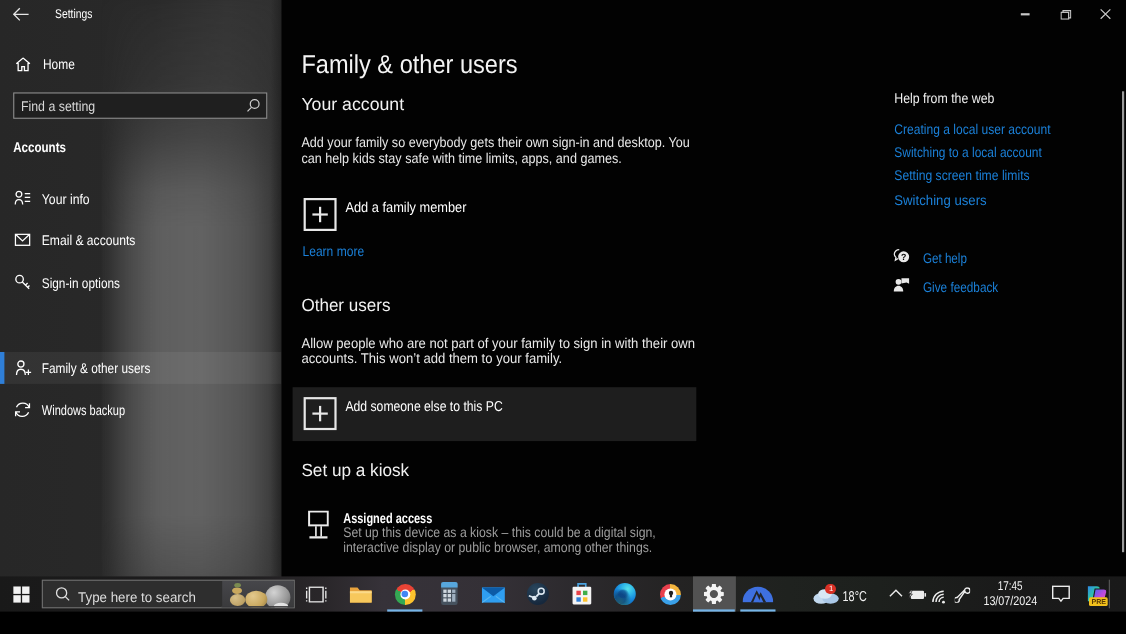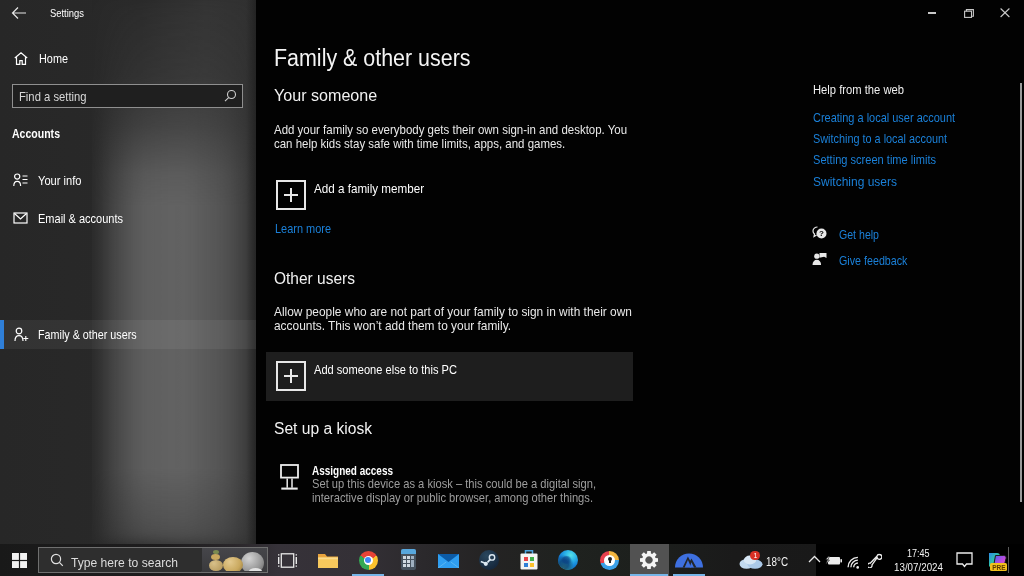--- a/index.html
+++ b/index.html
@@ -10,21 +10,21 @@
 #sideg1{position:absolute;left:0;top:0;width:256px;height:544px;
  background:linear-gradient(90deg, #272727 0%, #292929 55%, #323232 80%, #303030 100%)}
 #sideg3{position:absolute;left:92px;top:0;width:164px;height:544px;filter:blur(7px);
  background:linear-gradient(90deg, rgba(96,96,96,0) 0%, rgba(96,96,96,.55) 14%, rgba(99,99,99,.92) 30%, rgba(101,101,101,.97) 55%, rgba(88,88,88,.85) 82%, rgba(62,62,62,.6) 97%, rgba(55,55,55,.5) 100%);
  -webkit-mask-image:linear-gradient(180deg, rgba(0,0,0,.05) 0%, rgba(0,0,0,.18) 14%, rgba(0,0,0,.45) 23%, rgba(0,0,0,.88) 32%, #000 38%, #000 86%, rgba(0,0,0,.75) 95%, rgba(0,0,0,.55) 100%);}
 #sideg2{position:absolute;left:246px;top:0;width:10px;height:544px;background:linear-gradient(90deg,rgba(25,25,25,0) 0%,rgba(22,22,22,.5) 100%)}
 #main{position:absolute;left:256px;top:0;width:768px;height:544px;background:#020202}
 #content{position:absolute;left:0;top:0;width:1024px;height:544px}
 .sitem{position:absolute;left:0;width:256px;height:38px}
 svg{display:block}
-#taskbar{position:absolute;left:0;top:544px;width:816px;height:32px;
+#taskbar{position:absolute;left:0;top:524px;width:1024px;height:32px;
  background:linear-gradient(90deg,#191919 0%,#1e1d1e 20%,#2a272a 29%,#363239 34%,#343036 44%,#2b292c 52%,#242323 60%,#1f221f 70%,#1d201d 78%,#1a1a1a 90%,#191919 100%)}
 .ul{position:absolute;top:29.5px;height:2.5px;background:#76b5e8}
 .tray{color:#f2f2f2}
 </style></head>
 <body>
 <div id="win">
  <div id="side">
   <div id="sideg1"></div>
       <div id="sideg3"></div>
       <div id="sideg2"></div>
@@ -51,45 +51,59 @@
         </svg>
     <div class="t" id="t_yourinfo" style="left:38px;top:11.7px;font-size:12.8px;transform:scaleX(0.869)">Your info</div>
   </div>
   <div class="sitem" style="top:199px">
     <svg class="a" style="left:13px;top:13px" width="15" height="12" viewBox="0 0 15 12" fill="none" stroke="#fff" stroke-width="1.2">
           <rect x="1" y="1" width="13" height="10"></rect>
           <path d="M1.5 1.5L7.5 7 13.5 1.5"></path>
         </svg>
     <div class="t" id="t_email" style="left:38px;top:11.7px;font-size:12.8px;transform:scaleX(0.86)">Email &amp; accounts</div>
   </div>
+  <div class="sitem" style="top:238.2px">
+    <svg class="a" style="left:13px;top:11px" width="15" height="15" viewBox="0 0 15 15" fill="none" stroke="#fff" stroke-width="1.2">
+          <circle cx="4.8" cy="4.8" r="3.4"></circle>
+          <path d="M7.3 7.3l6.2 6.2M10.2 10.2l1.9-1.9M12.2 12.2l1.6-1.6"></path>
+        </svg>
+    <div class="t" id="t_signin" style="left:38px;top:11.7px;font-size:12.8px;transform:scaleX(0.839)">Sign-in options</div>
+  </div>
   <div class="sitem" style="top:315px">
     <div class="a" style="left:0;top:5px;width:256px;height:29px;background:rgba(255,255,255,.06)"></div>
     <div class="a" style="left:0;top:5px;width:4px;height:29px;background:#2f7fd8"></div>
     <svg class="a" style="left:13px;top:12px" width="16" height="15" viewBox="0 0 16 15" fill="none" stroke="#fff" stroke-width="1.2">
           <circle cx="6" cy="4" r="2.8"></circle>
           <path d="M2 14c0-3.4 1.8-5.3 4-5.3s4 1.9 4 5.3" fill="none"></path>
           <path d="M12.8 9v5M10.3 11.5h5" stroke-width="1.1"></path>
         </svg>
     <div class="t" id="t_family" style="left:38px;top:11.7px;font-size:12.8px;transform:scaleX(0.841)">Family &amp; other users</div>
   </div>
+  <div class="sitem" style="top:353.4px">
+    <svg class="a" style="left:13px;top:12px" width="15" height="15" viewBox="0 0 15 15" fill="none" stroke="#fff" stroke-width="1.2">
+          <path d="M13.6 5.5A6.3 6.3 0 0 0 2 5.2M1.4 9.5A6.3 6.3 0 0 0 13 9.8"></path>
+          <path d="M13.8 1.5v4h-4M1.2 13.5v-4h4"></path>
+        </svg>
+    <div class="t" id="t_backup" style="left:38px;top:11.7px;font-size:12.8px;transform:scaleX(0.783)">Windows backup</div>
+  </div>
  </div>
 
  <div id="main"></div>
  <div id="content">
   <div class="a" style="left:927.5px;top:12.3px;width:8.5px;height:1.4px;background:#c8c8c8"></div>
   <svg class="a" style="left:964px;top:8.5px" width="10" height="9" viewBox="0 0 10 9" fill="none" stroke="#c8c8c8" stroke-width="1.1">
         <path d="M2.4 2.2V.6h7v6.6h-1.8"></path>
         <rect x="0.6" y="2.2" width="6.9" height="6.2"></rect>
       </svg>
   <svg class="a" style="left:1000px;top:8px" width="10" height="9.5" viewBox="0 0 10 9.5" stroke="#c8c8c8" stroke-width="1.1">
         <path d="M.6.5l8.8 8.5M9.4.5L.6 9"></path>
       </svg>
 
   <div class="t" id="t_title" style="left:274px;top:45.3px;font-size:23.5px;font-weight:300;color:#f4f4f4;transform:scaleX(0.912)">Family &amp; other users</div>
-  <div class="t" id="t_yourfam" style="left:274px;top:86.5px;font-size:16px;color:#f2f2f2;transform:scaleX(1.006)">Your someone</div>
+  <div class="t" id="t_yourfam" style="left:274px;top:86.5px;font-size:16px;color:#f2f2f2;transform:scaleX(1.006)">Your account</div>
   <div class="t" id="t_body1" style="left:274px;top:123px;font-size:12.8px;line-height:14.4px;color:#e9e9e9;transform:scaleX(0.896)">Add your family so everybody gets their own sign-in and desktop. You<br>can help kids stay safe with time limits, apps, and games.</div>
 
   <div class="a" style="left:276px;top:180px;width:30px;height:30px;border:2px solid #e8e8e8"></div>
   <div class="a" style="left:284px;top:194.2px;width:14px;height:1.6px;background:#e8e8e8"></div>
   <div class="a" style="left:290.2px;top:188px;width:1.6px;height:14px;background:#e8e8e8"></div>
   <div class="t" id="t_addfam" style="left:314px;top:180.6px;font-size:13px;transform:scaleX(0.896)">Add a family member</div>
   <div class="t blue" id="t_learn" style="left:274.5px;top:220.5px;font-size:12.8px;transform:scaleX(0.856)">Learn more</div>
 
   <div class="t" id="t_other" style="left:274px;top:269.5px;font-size:16px;color:#f2f2f2;transform:scaleX(0.969)">Other users</div>
   <div class="t" id="t_body2" style="left:274px;top:305px;font-size:12.8px;line-height:14.4px;color:#e9e9e9;transform:scaleX(0.93)">Allow people who are not part of your family to sign in with their own<br>accounts. This won’t add them to your family.</div>

